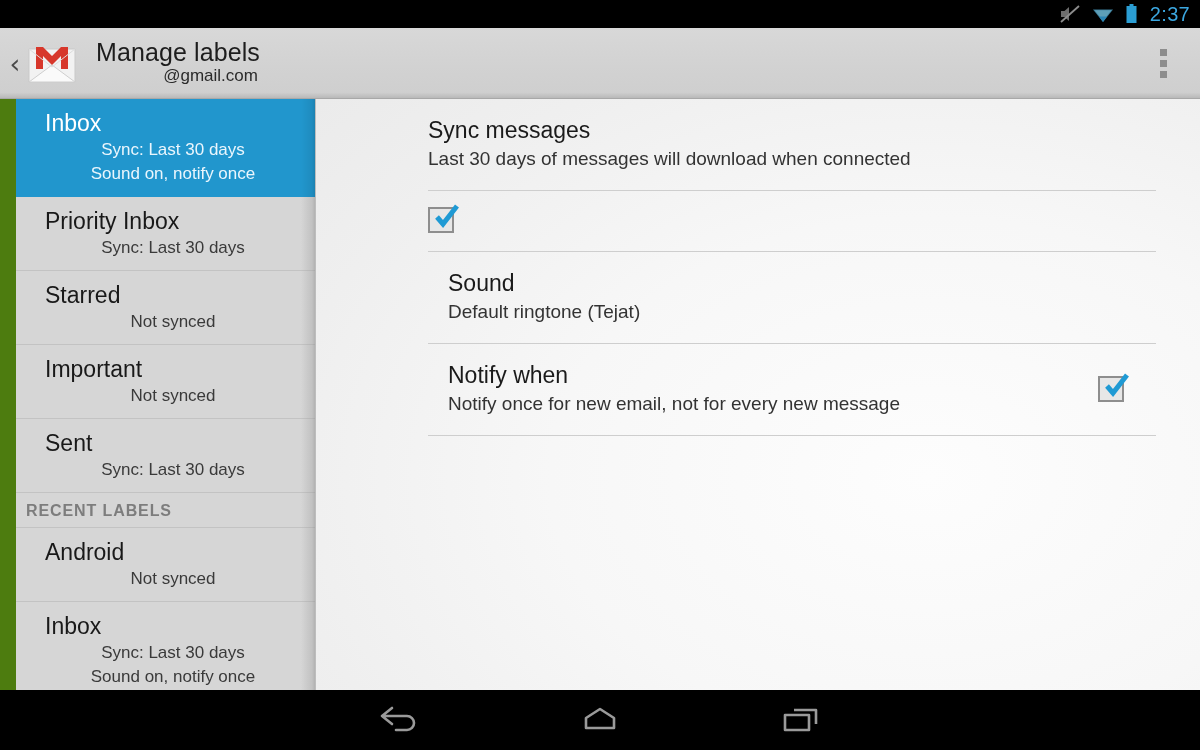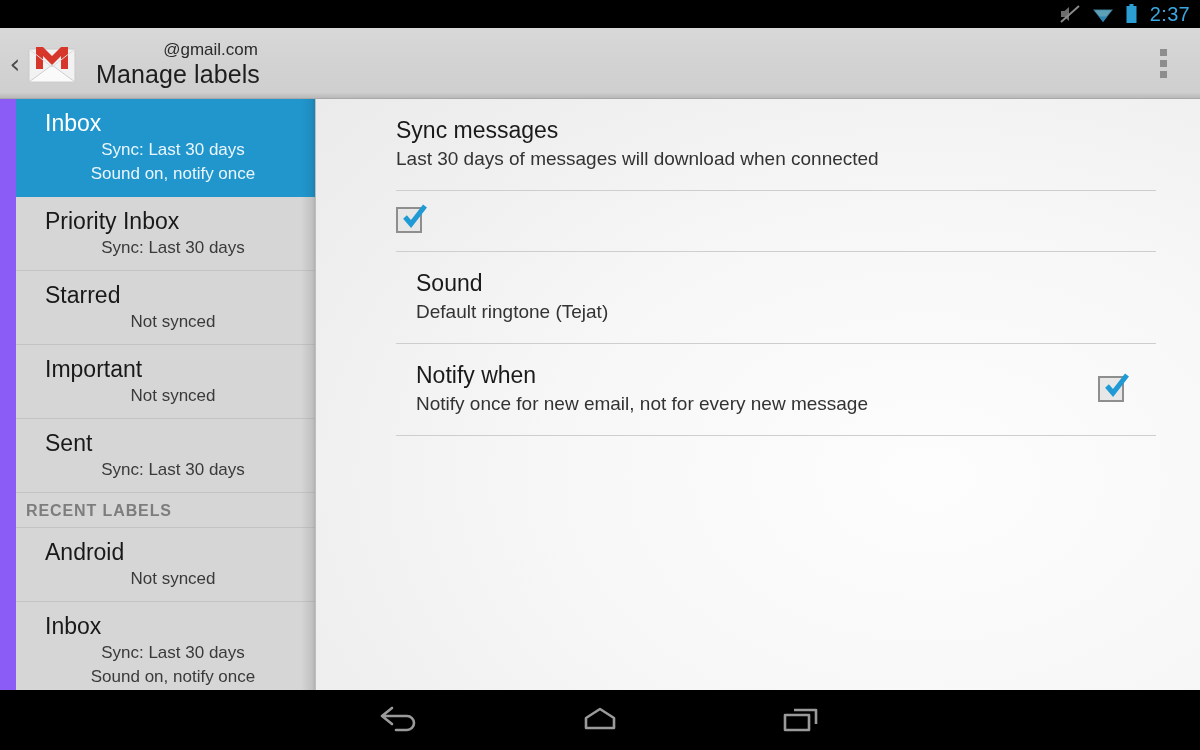--- a/index.html
+++ b/index.html
@@ -5,21 +5,21 @@
   * { box-sizing: border-box; margin: 0; padding: 0; }
   html, body {
     width: 1200px; height: 750px;
     background: #000;
     font-family: "Liberation Sans", sans-serif;
     overflow: hidden;
   }
   #screen {
     position: relative;
     width: 1200px; height: 750px;
-    background: #8b5cf6;
+    background: #4d7c0f;
   }
 
   
   #status-bar {
     position: absolute; top: 0; left: 0;
     width: 1200px; height: 28px;
     background: #000;
     display: flex; align-items: center; justify-content: flex-end;
     padding-right: 10px;
   }
@@ -118,20 +118,21 @@
       radial-gradient(ellipse 900px 620px at 68% 64%, #fdfdfd 0%, #f7f7f7 42%, #efefef 72%, #e9e9e9 100%);
     overflow: hidden;
   }
   #main-inner { padding: 0 60px 0 80px; }
   .pref-row {
     padding: 16px 0 18px 0;
     border-bottom: 1px solid #cecece;
     position: relative;
     display: flex; align-items: center;
     cursor: pointer;
+    margin-left: 32px;
   }
   .pref-row.indented { padding-left: 20px; }
   .pref-texts { flex: 1; }
   .pref-title {
     font-size: 23px; color: #1a1a1a; line-height: 30px; font-weight: 400;
   }
   .pref-sub {
     font-size: 19px; color: #333333; line-height: 26px; margin-top: 1px;
   }
   .checkbox {
@@ -200,22 +201,22 @@
         <path d="M3 8 L49 8 L49 41 L3 41 Z" fill="#f2f2f2" stroke="#c9c9c9" stroke-width="1"></path>
 
         <path d="M10 6 L10 28 L17 28 L17 15 L26 24 L35 15 L35 28 L42 28 L42 6 L35 6 L26 15 L17 6 Z" fill="#d7372b"></path>
 
         <path d="M3 41 L26 24 L49 41 Z" fill="#fafafa" stroke="#cfcfcf" stroke-width="1"></path>
         <path d="M3 8 L26 26 L49 8" fill="none" stroke="#dcdcdc" stroke-width="1"></path>
       </svg>
     </div>
 
     <div id="titles">
+      <div id="app-title">Manage labels</div>
       <div id="account-name">@gmail.com</div>
-      <div id="app-title">Manage labels</div>
     </div>
 
     <div id="overflow-menu">
       <i></i>
       <i></i>
       <i></i>
     </div>
   </div>
 
   <div id="content">

